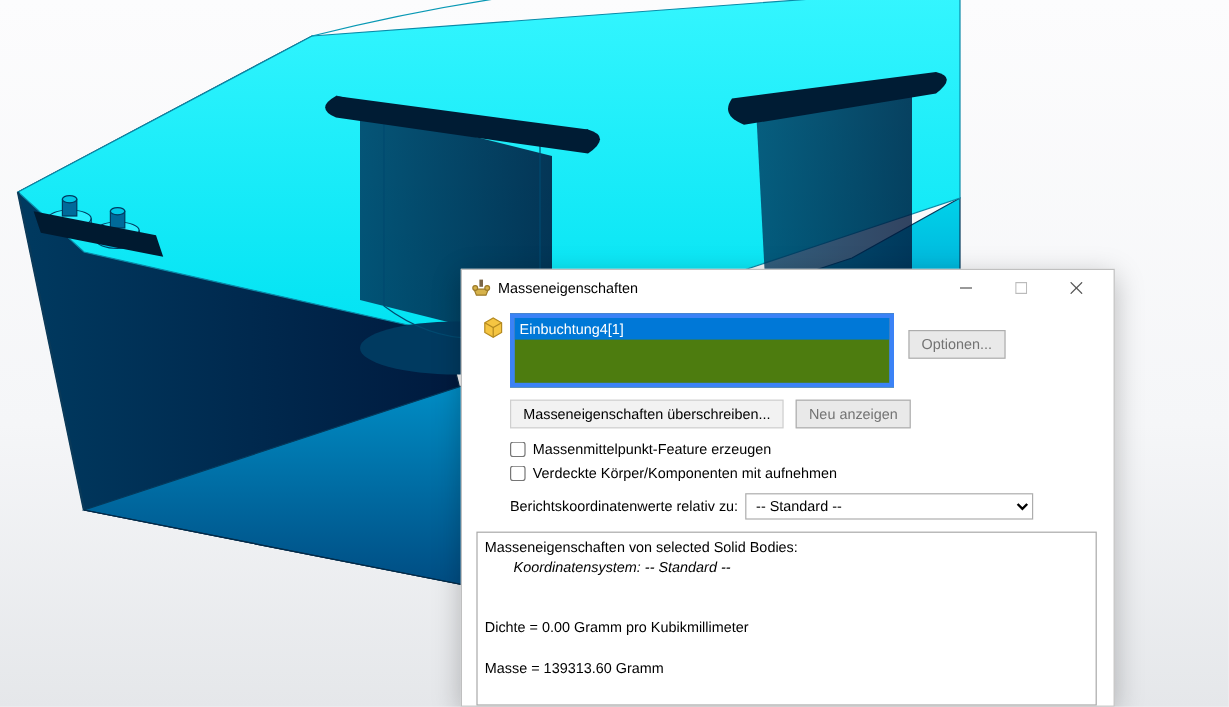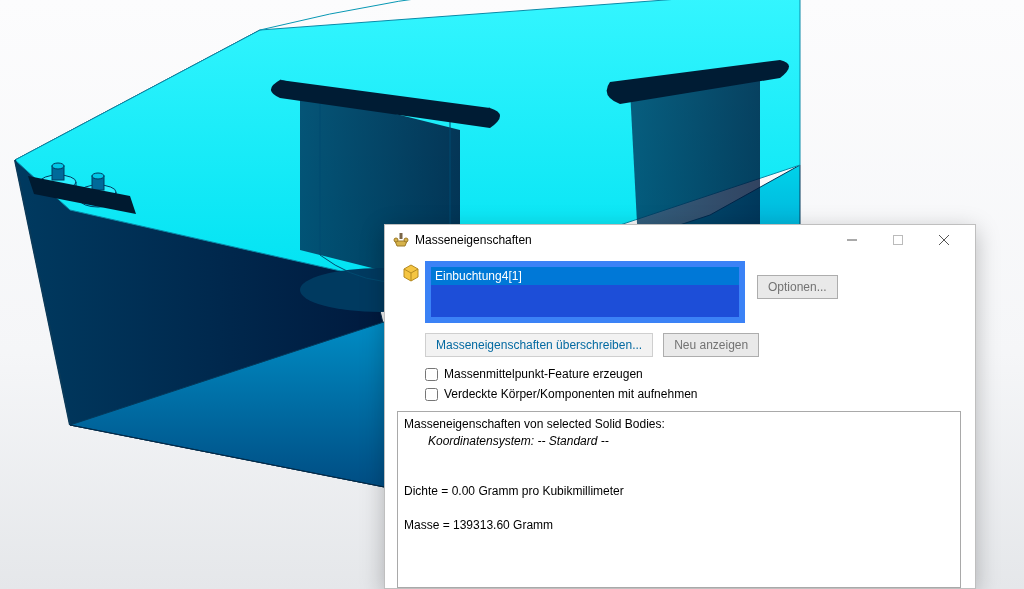--- a/index.html
+++ b/index.html
@@ -15,21 +15,21 @@
     left: 0; top: 0; width: 1024px; height: 589px;
     overflow: hidden;
   }
   .part-svg { position: absolute; left: -20px; top: -10px; }
 
   
   .dialog {
     position: absolute;
     left: 384px;
     top: 224px;
-    width: 592px;
+    width: 545px;
     height: 365px;
     background: #ffffff;
     border: 1px solid #bfbfbf;
     box-shadow: 0 6px 22px rgba(0,0,0,0.25);
     font-size: 12px;
     color: #000;
     display: flex;
     flex-direction: column;
   }
   .titlebar {
@@ -67,39 +67,39 @@
   }
   .doc-icon-wrap {
     width: 28px;
     display: flex;
     justify-content: center;
     padding-top: 2px;
   }
   .items-box {
     width: 320px;
     height: 62px;
-    border: 6px solid #3b82f6;
-    background: #1d4ed8;
+    border: 4px solid #3b82f6;
+    background: #4d7c0f;
     overflow: hidden;
   }
   .items-box .sel {
     background: #0078d7;
     color: #fff;
     padding: 2px 4px;
     font-size: 12px;
   }
   .btn {
     background: #e9e9e9;
     border: 1px solid #adadad;
     padding: 4px 10px;
     font-size: 12px;
     color: #737373;
   }
   .btn:disabled {
-    color: #0369a1;
+    color: #000000;
     border-color: #cfcfcf;
     background: #f2f2f2;
   }
   .btn-options { margin-left: 12px; margin-top: 14px; }
 
   .row-override {
     display: flex;
     gap: 10px;
     padding-left: 28px;
   }
@@ -266,20 +266,26 @@
       <label class="chk">
         <input type="checkbox" style="">
         <span>Massenmittelpunkt-Feature erzeugen</span>
       </label>
       <label class="chk">
         <input type="checkbox" style="">
         <span>Verdeckte Körper/Komponenten mit aufnehmen</span>
       </label>
     </div>
 
+    <div class="row-coord">
+      <span>Berichtskoordinatenwerte relativ zu:</span>
+      <select>
+        <option>-- Standard --</option>
+      </select>
+    </div>
 
     <div class="results"><span>Masseneigenschaften von selected Solid Bodies:</span>
 <span class="indent">Koordinatensystem: -- Standard --</span>
 
 <span>Dichte = 0.00 Gramm pro Kubikmillimeter</span>
 
 <span>Masse = 139313.60 Gramm</span>
 
 
 

